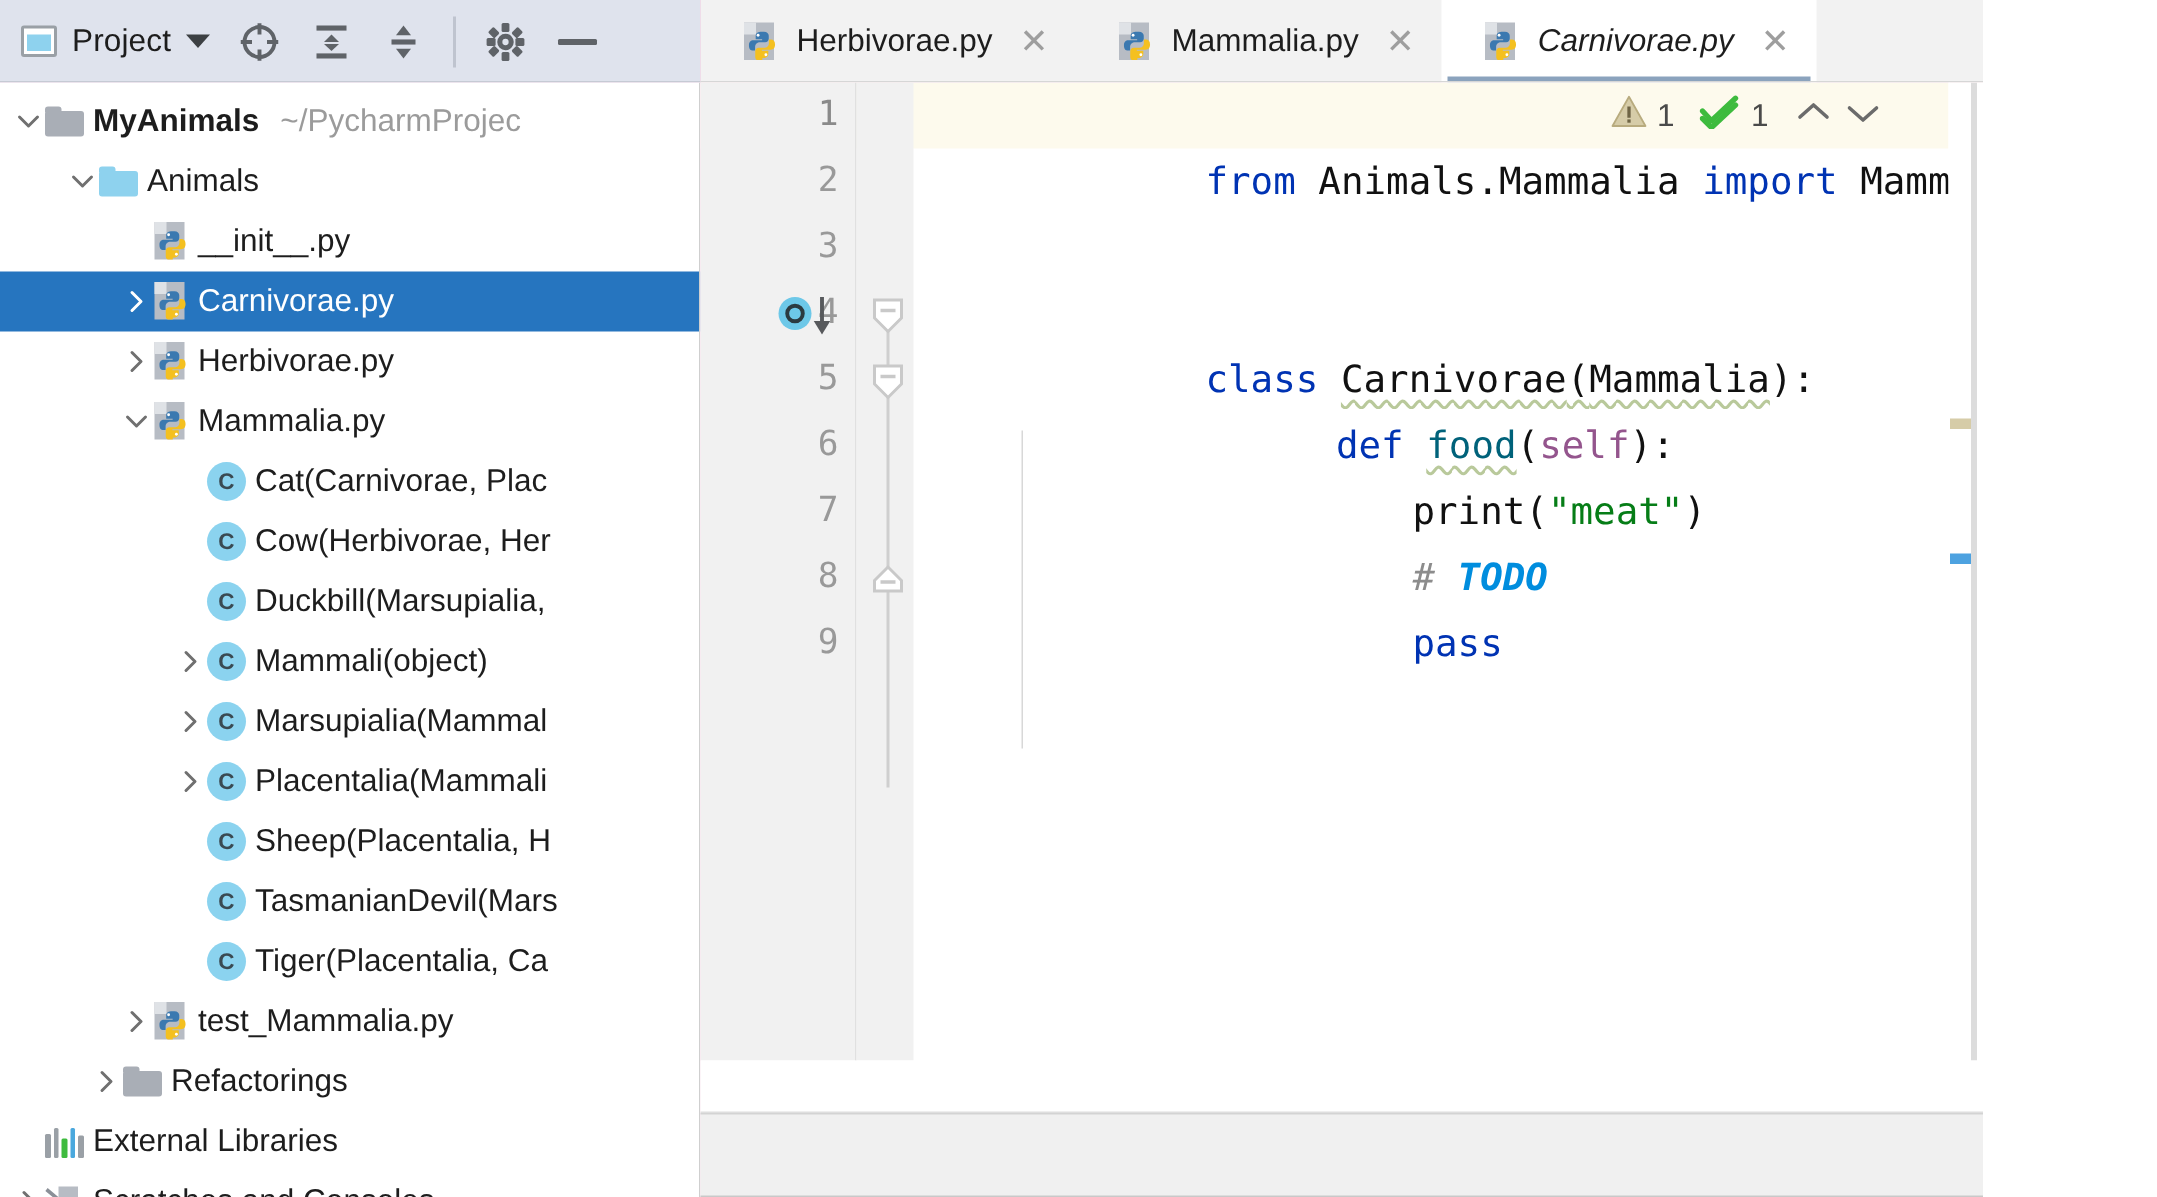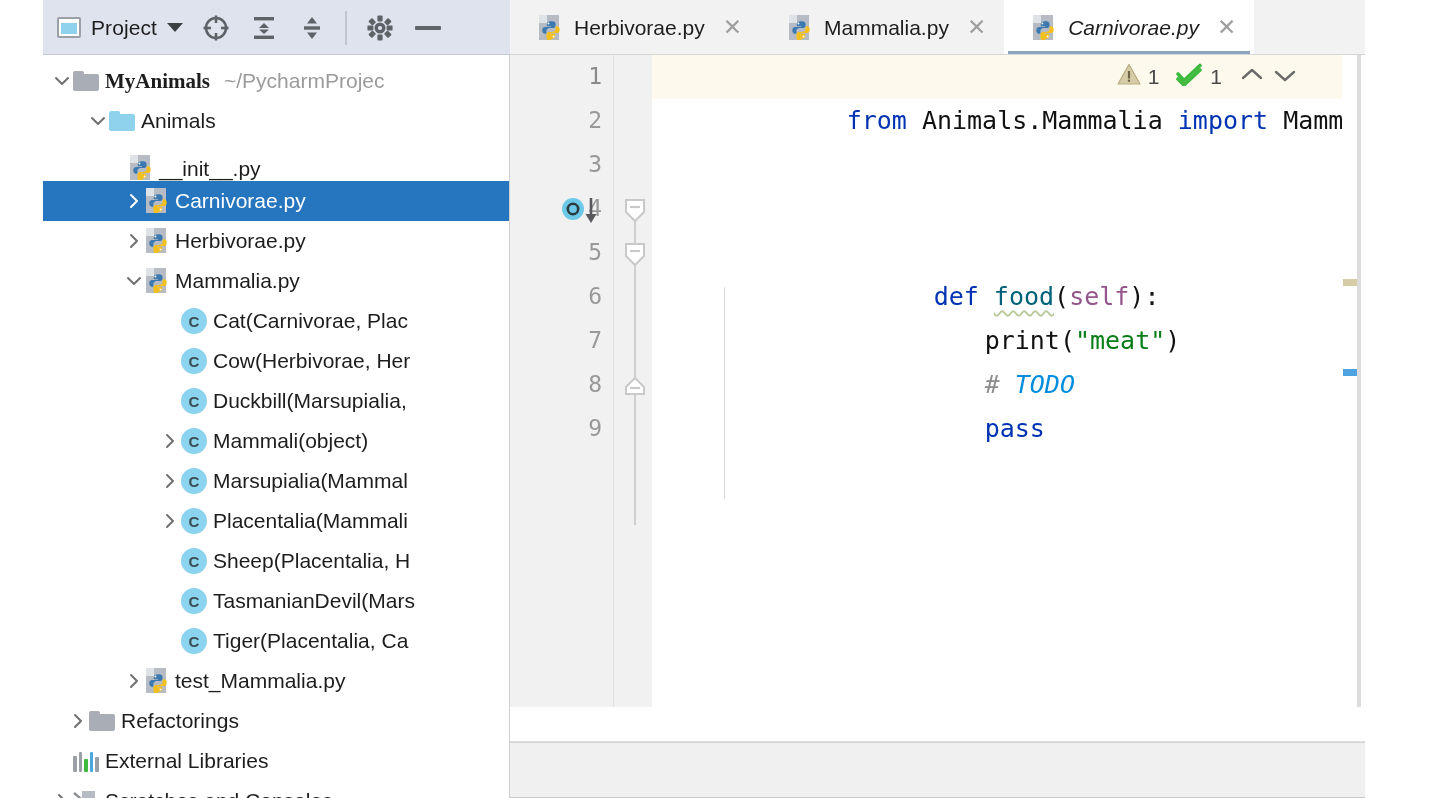--- a/index.html
+++ b/index.html
@@ -9,21 +9,20 @@
     background: #ffffff;
     font-family: "Liberation Sans", sans-serif;
     -webkit-font-smoothing: antialiased;
   }
   #app {
     position: relative;
     width: 1322px; height: 798px;
     display: flex;
     flex-direction: column;
     background: #f9a8d4;
-    margin-left: 43px;
   }
 
   
   .top-row { display: flex; height: 55px; flex: 0 0 55px; }
 
   .proj-toolbar {
     width: 467px; flex: 0 0 467px;
     background: #dfe3ed;
     display: flex; align-items: center;
     padding-left: 14px;
@@ -125,21 +124,21 @@
   }
   .row.selected { background:#2675bf; color:#ffffff; }
   .row .arrow {
     width:22px; height:22px; flex:0 0 22px;
     display:flex; align-items:center; justify-content:center;
     color:#707070; font-size:0; position:relative;
   }
   .row.selected .arrow svg polyline { stroke:#ffffff; }
   .row .spacer { flex:0 0 22px; }
   .lbl { margin-left:6px; }
-  .lbl.bold { font-weight:bold;font-family:Liberation Serif, serif; }
+  .lbl.bold { font-weight:bold; }
   .path { color:#9b9b9b; margin-left:14px; }
 
   .folder-ico { width:26px;height:20px;flex:0 0 26px;position:relative; }
   .folder-ico i {
     position:absolute; left:0; top:3px; width:26px; height:17px; border-radius:2px; display:block;
   }
   .folder-ico i::before{
     content:""; position:absolute; left:0; top:-3px; width:11px; height:4px; border-radius:2px 2px 0 0;
     background:inherit;
   }
@@ -177,21 +176,21 @@
   .code-line {
     position:absolute; left:14px; white-space:pre;
     font-family:"DejaVu Sans Mono","Liberation Mono",monospace;
     font-size:25px; line-height:44px; color:#111111;
   }
   .kw { color:#0033b3; font-weight:normal; }
   .fn { color:#00627a; }
   .selfp { color:#94558d; }
   .str { color:#067d17; }
   .cmt { color:#8c8c8c; font-style:italic; }
-  .todo { color:#008dde; font-style:italic; font-weight:normal; }
+  .todo { color:#008dde; font-style:italic; font-weight:bold; }
   .squig {
     text-decoration: underline wavy #b9c99b;
     text-underline-offset: 5px;
     text-decoration-thickness: 1.5px;
   }
 
   .indent-guide { position:absolute; width:1px; background:#d8d8d8; }
 
   
   .inspect {
@@ -348,21 +347,21 @@
           <span class="arrow">
             <svg width="22" height="22" viewBox="0 0 22 22">
               <polyline points="5,8 11,14 17,8" fill="none" stroke="#707070" stroke-width="2" stroke-linecap="round" stroke-linejoin="round"></polyline>
             </svg>
           </span>
           <div class="folder-ico">
             <i style="background:#8ed2ee"></i>
           </div>
           <span class="lbl">Animals</span>
         </div>
-        <div class="row" style="padding-left: 64px; align-items: flex-end;">
+        <div class="row" style="padding-left: 80px;">
           <span class="spacer"></span>
           <div class="pyicon">
             <div class="page"></div>
             <div class="fold"></div>
             <svg class="snake" viewBox="0 0 20 20">
               <path d="M9.8 1.2c-2.4 0-4 1-4 2.6v2.4h4.3v.7H4.2c-1.7 0-2.9 1-2.9 3.4s1.1 3.4 2.7 3.4h1.4v-2.5c0-1.8 1.4-3.1 3.3-3.1h3.4c1.4 0 2.4-1 2.4-2.3V3.8c0-1.4-1.2-2.6-3.2-2.6H9.8z" fill="#3b79b0"></path>
               <circle cx="7.4" cy="3.5" r="0.95" fill="#ffffff"></circle>
               <path d="M10.2 18.8c2.4 0 4-1 4-2.6v-2.4H9.9v-.7h5.9c1.7 0 2.9-1 2.9-3.4s-1.1-3.4-2.7-3.4h-1.4v2.5c0 1.8-1.4 3.1-3.3 3.1H7.9c-1.4 0-2.4 1-2.4 2.3v3.8c0 1.4 1.2 2.6 3.2 2.6h1.5z" fill="#f4c020"></path>
               <circle cx="12.6" cy="16.5" r="0.95" fill="#ffffff"></circle>
             </svg>
@@ -491,21 +490,21 @@
             <div class="fold"></div>
             <svg class="snake" viewBox="0 0 20 20">
               <path d="M9.8 1.2c-2.4 0-4 1-4 2.6v2.4h4.3v.7H4.2c-1.7 0-2.9 1-2.9 3.4s1.1 3.4 2.7 3.4h1.4v-2.5c0-1.8 1.4-3.1 3.3-3.1h3.4c1.4 0 2.4-1 2.4-2.3V3.8c0-1.4-1.2-2.6-3.2-2.6H9.8z" fill="#3b79b0"></path>
               <circle cx="7.4" cy="3.5" r="0.95" fill="#ffffff"></circle>
               <path d="M10.2 18.8c2.4 0 4-1 4-2.6v-2.4H9.9v-.7h5.9c1.7 0 2.9-1 2.9-3.4s-1.1-3.4-2.7-3.4h-1.4v2.5c0 1.8-1.4 3.1-3.3 3.1H7.9c-1.4 0-2.4 1-2.4 2.3v3.8c0 1.4 1.2 2.6 3.2 2.6h1.5z" fill="#f4c020"></path>
               <circle cx="12.6" cy="16.5" r="0.95" fill="#ffffff"></circle>
             </svg>
           </div>
           <span class="lbl">test_Mammalia.py</span>
         </div>
-        <div class="row" style="padding-left: 24px;">
+        <div class="row" style="padding-left: 60px;">
           <span class="arrow">
             <svg width="22" height="22" viewBox="0 0 22 22">
               <polyline points="8,5 14,11 8,17" fill="none" stroke="#707070" stroke-width="2" stroke-linecap="round" stroke-linejoin="round"></polyline>
             </svg>
           </span>
           <div class="folder-ico">
             <i style="background:#a9aeb6"></i>
           </div>
           <span class="lbl">Refactorings</span>
         </div>
@@ -575,20 +574,23 @@
           </div>
 
         <div class="code-col">
 
           <div class="indent-guide" style="left:72px; top:232px; height:212px;"></div>
 
           <div class="code-line" style="top:0px;">
             <span class="kw">from</span><span> Animals.Mammalia </span><span class="kw">import</span><span> Mammalia</span>
           </div>
 
+          <div class="code-line" style="top:132px;">
+            <span class="kw">class</span><span> </span><span class="squig">Carnivorae</span><span class="squig">(</span><span class="squig">Mammalia</span><span>):</span>
+          </div>
 
           <div class="code-line" style="top:176px; left:101px;">
             <span class="kw">def</span><span> </span><span class="fn squig">food</span><span>(</span><span class="selfp">self</span><span>):</span>
           </div>
 
           <div class="code-line" style="top:220px; left:152px;">
             <span>print(</span><span class="str">"meat"</span><span>)</span>
           </div>
 
           <div class="code-line" style="top:264px; left:152px;">

